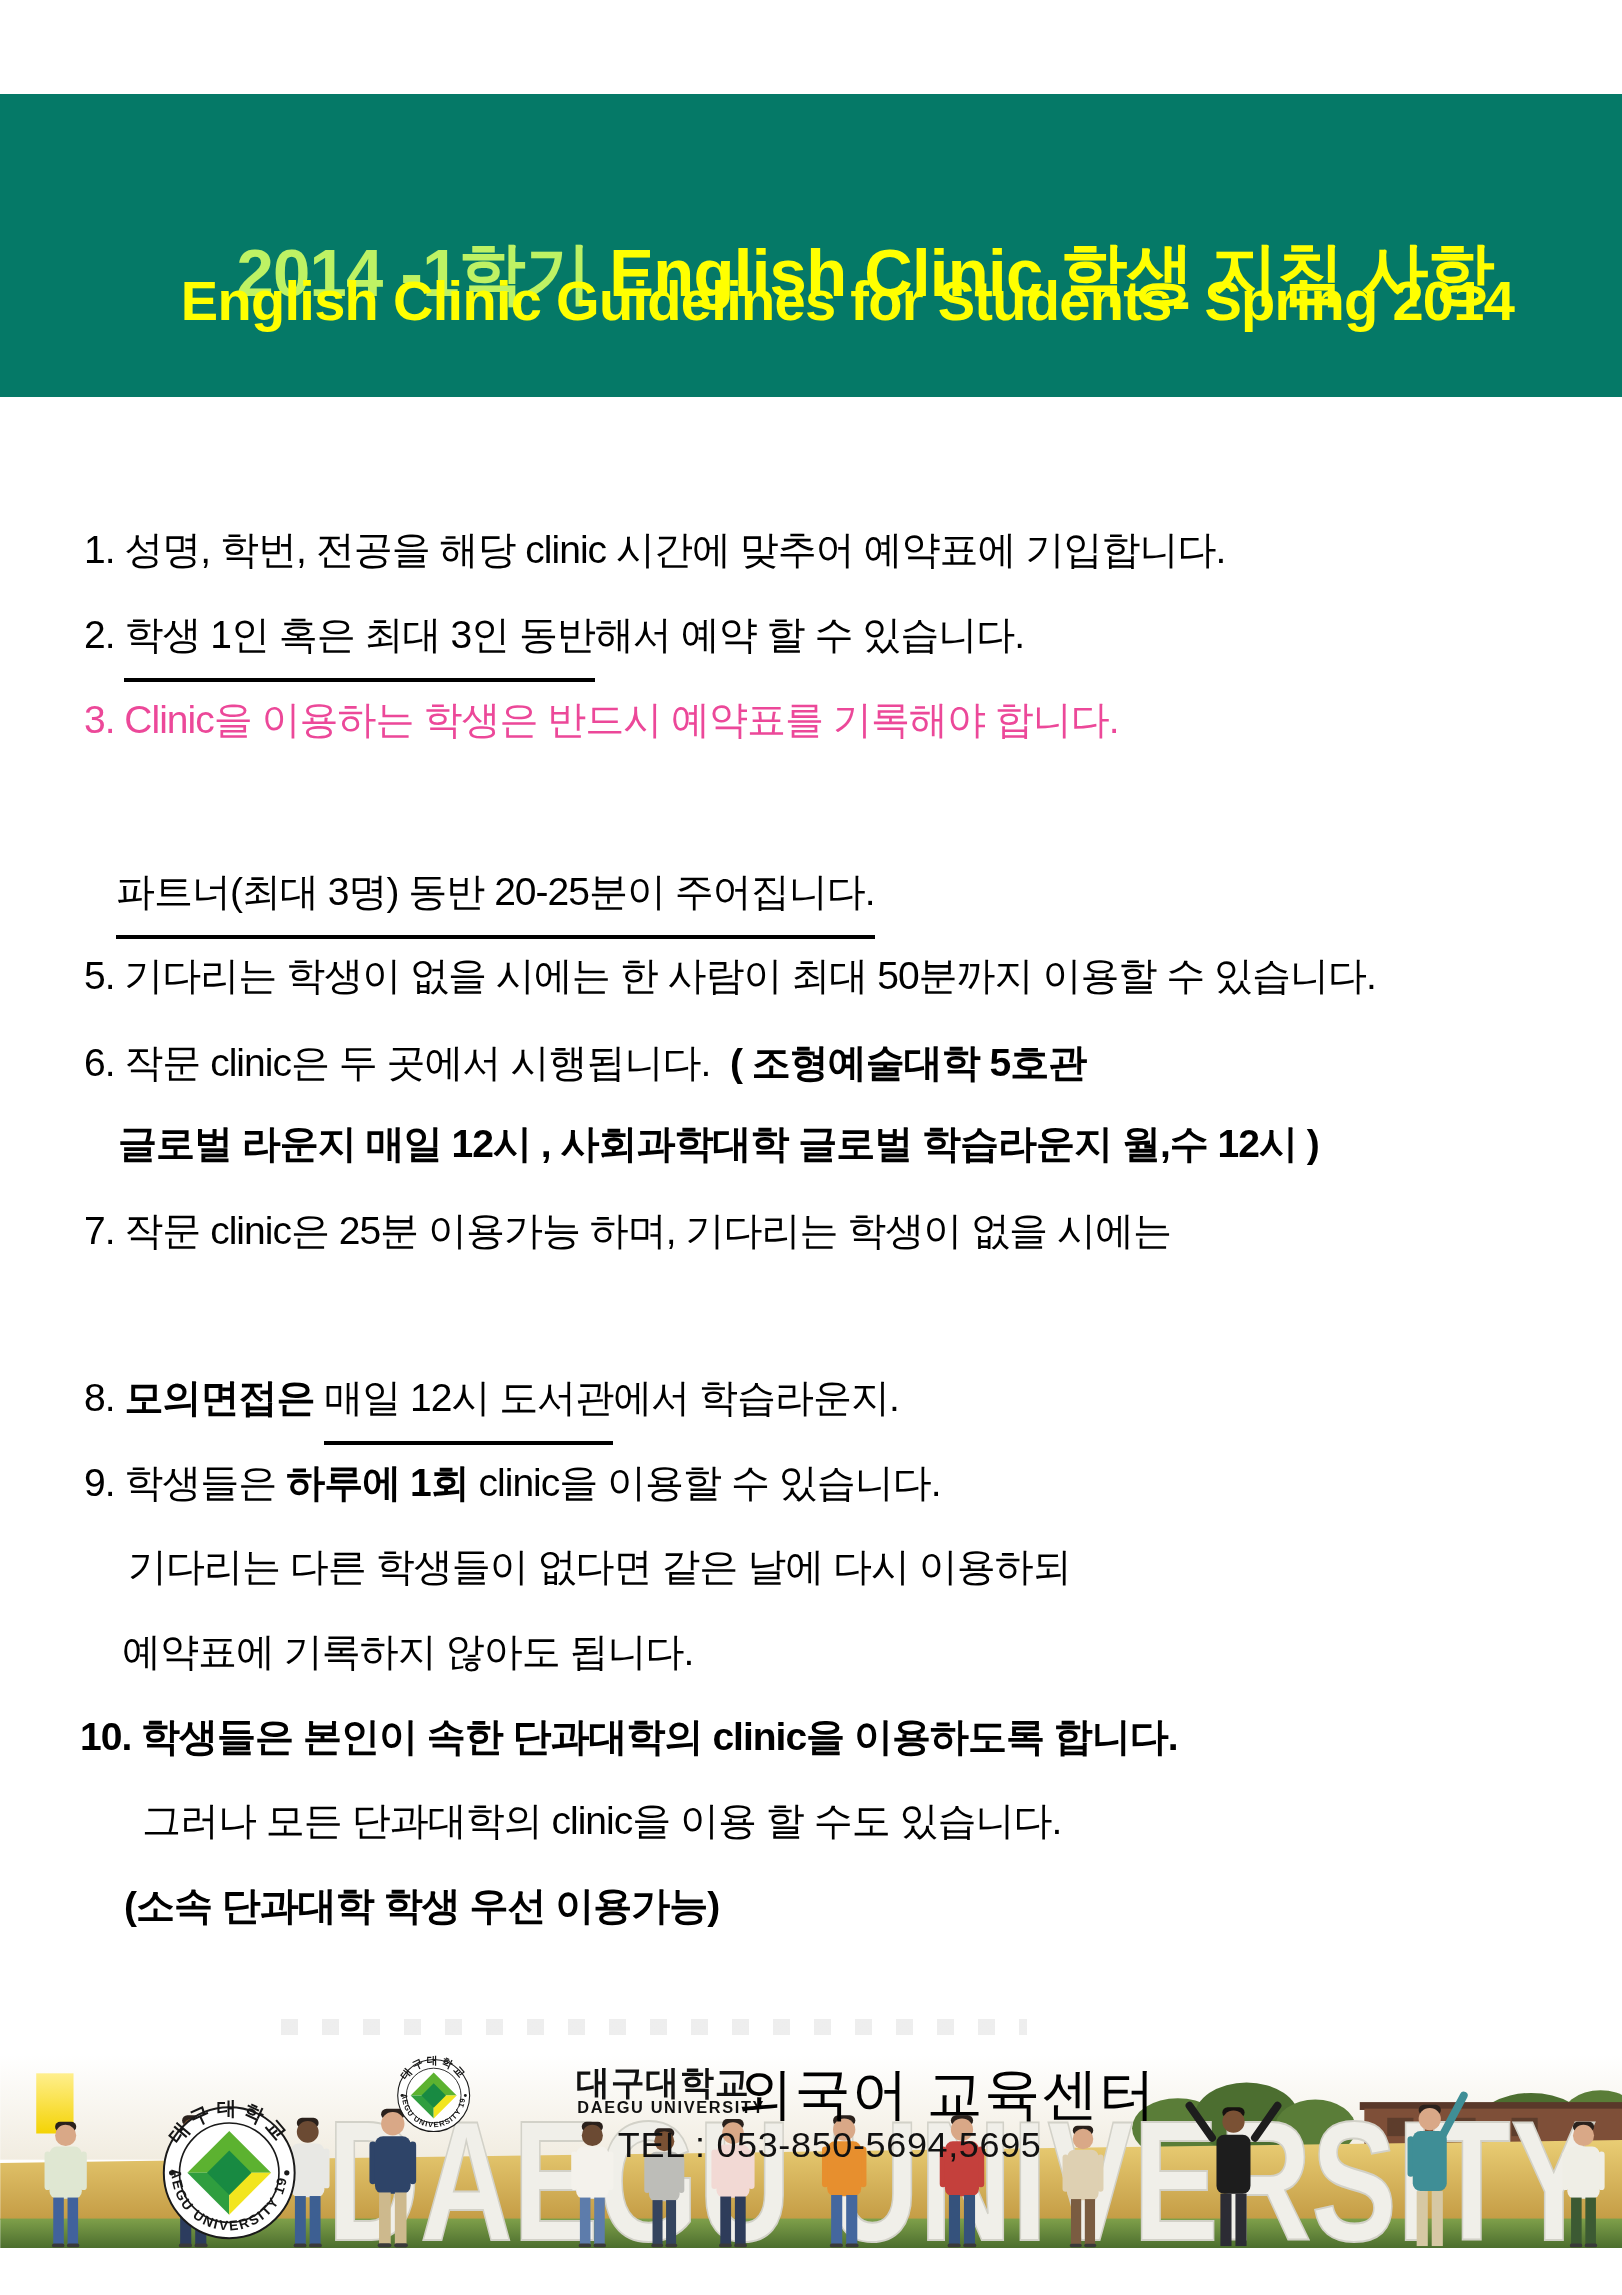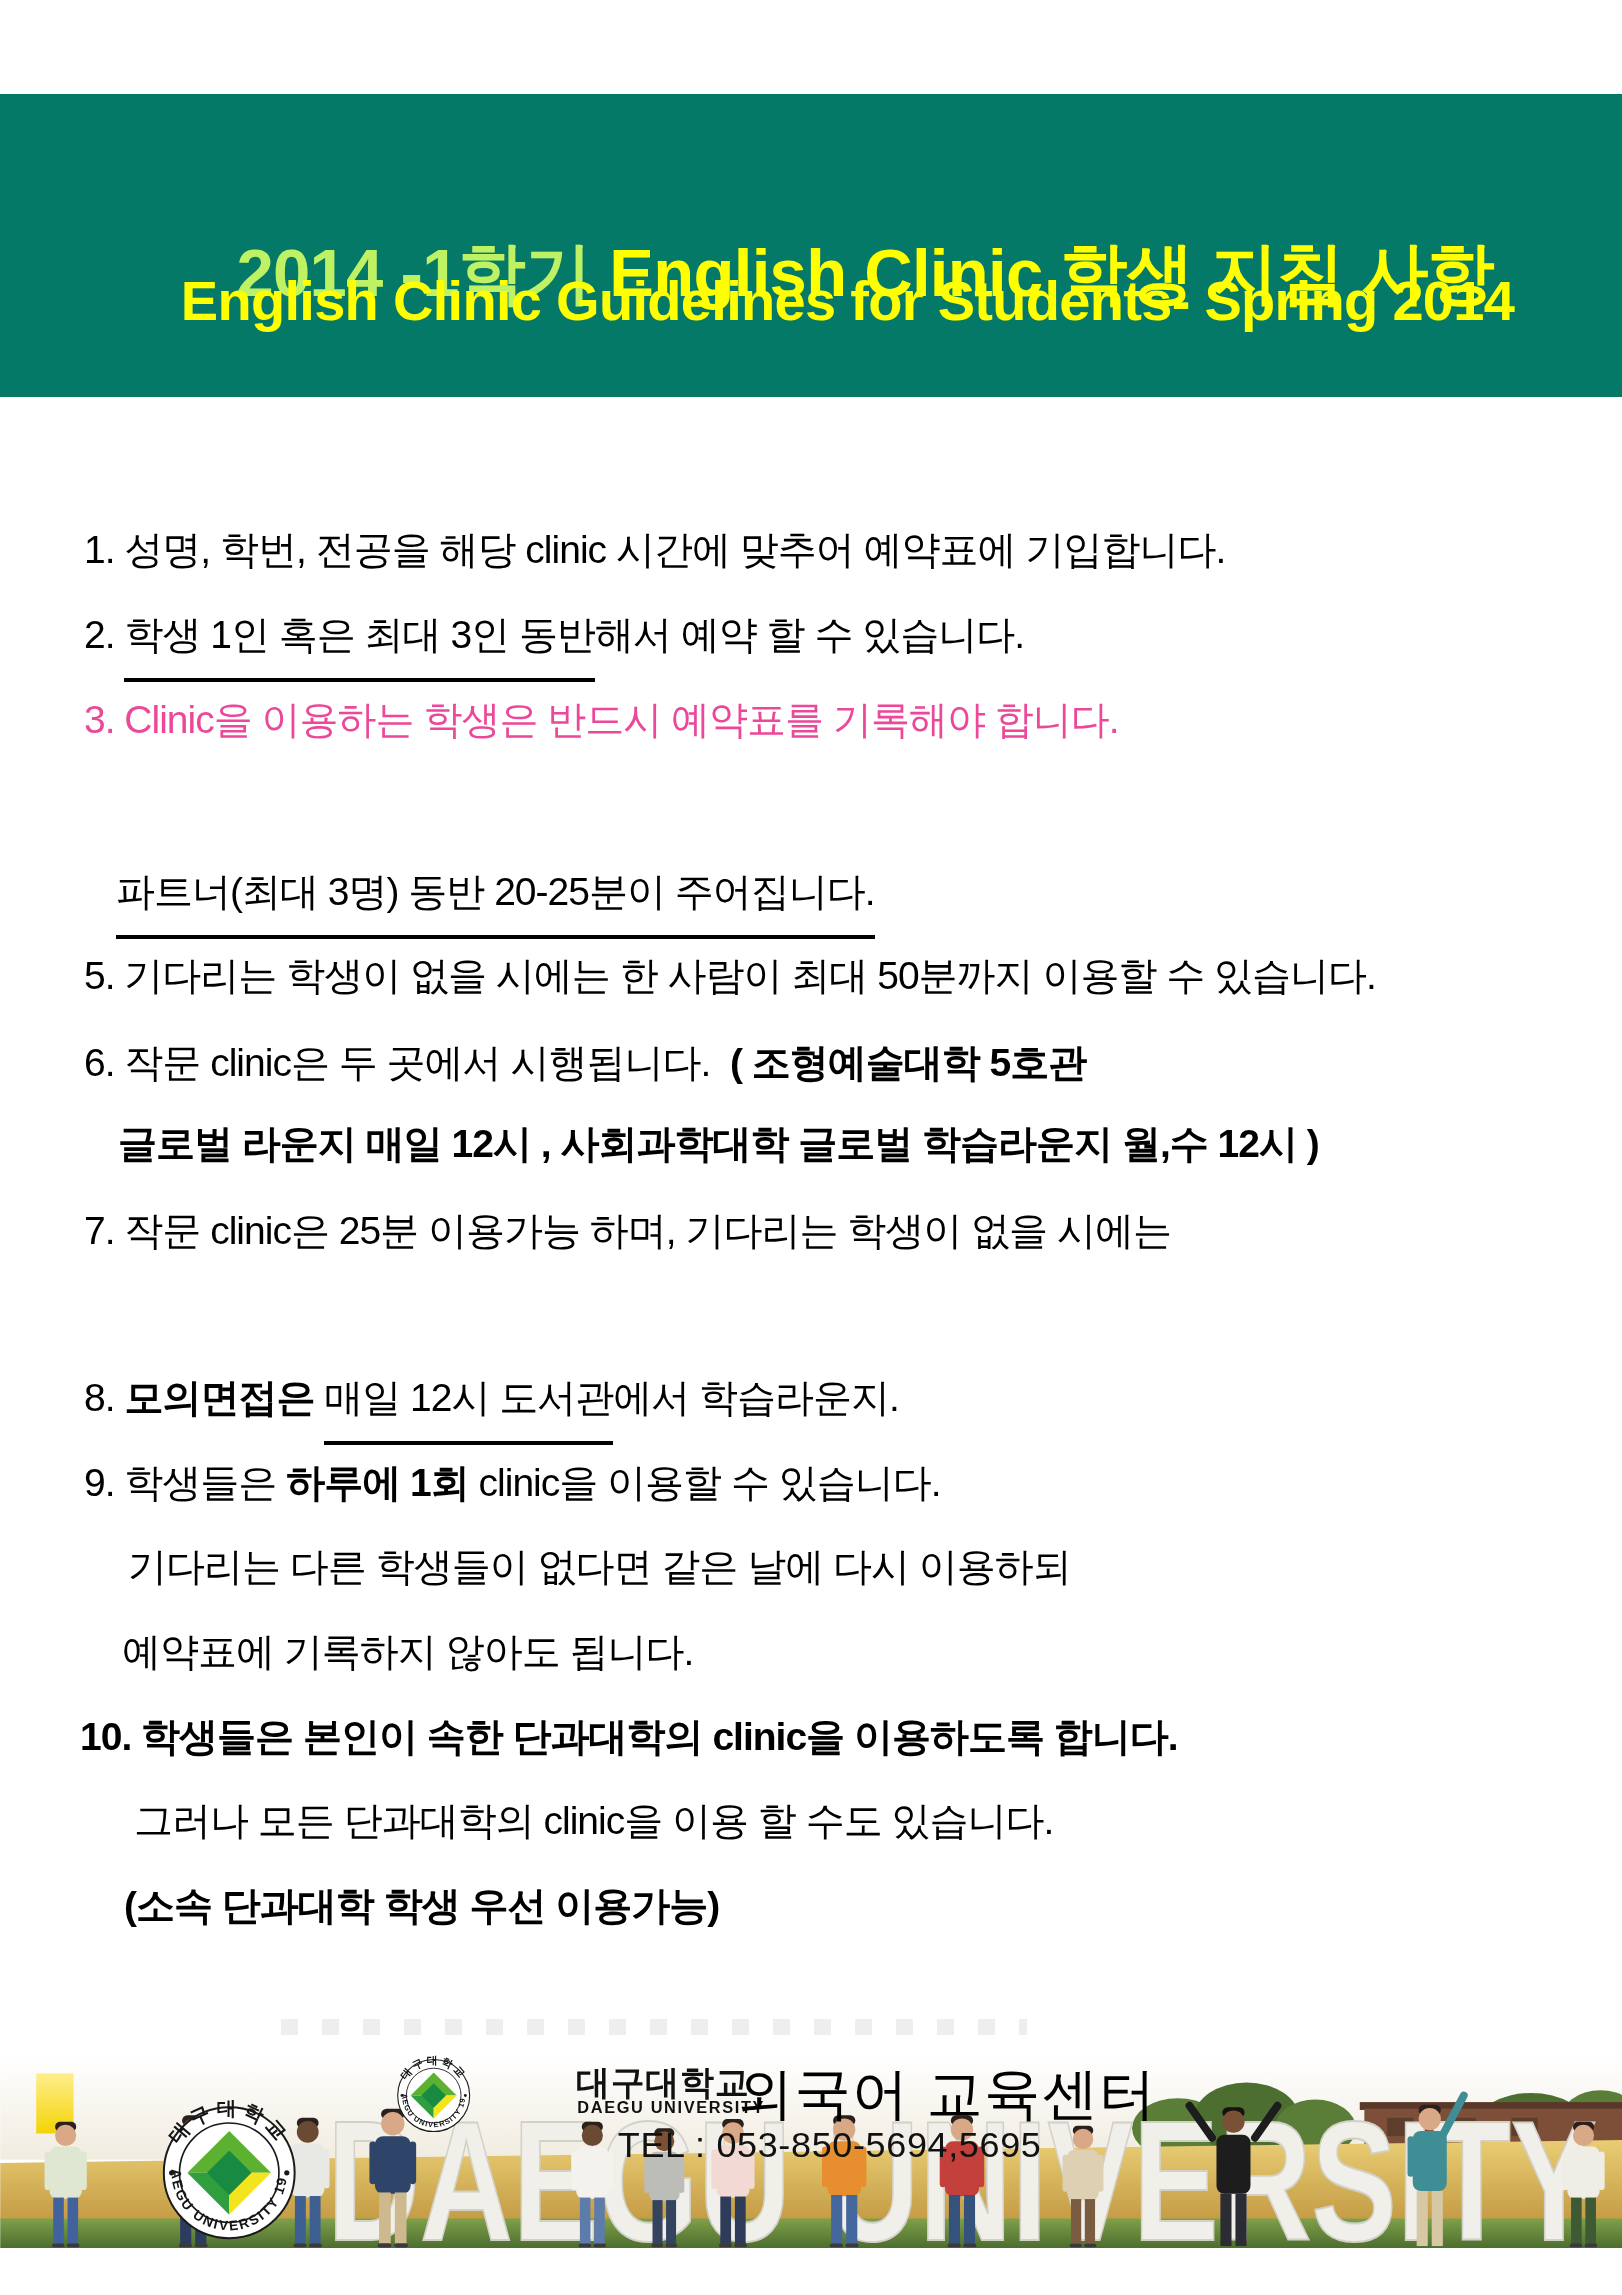--- a/index.html
+++ b/index.html
@@ -44,21 +44,21 @@
   <div class="gl" style="top:864px;left:116px;"><span class="u">파트너(최대 3명) 동반 20-25분이 주어집니다.</span></div>
   <div class="gl" style="top:948px;"><span>5. 기다리는 학생이 없을 시에는 한 사람이 최대 50분까지 이용할 수 있습니다.</span></div>
   <div class="gl" style="top:1035px;"><span>6. 작문 clinic은 두 곳에서 시행됩니다.  </span><span class="b">( 조형예술대학 5호관</span></div>
   <div class="gl" style="top:1116px;left:118px;"><span class="b">글로벌 라운지 매일 12시 , 사회과학대학 글로벌 학습라운지 월,수 12시 )</span></div>
   <div class="gl" style="top:1203px;"><span>7. 작문 clinic은 25분 이용가능 하며, 기다리는 학생이 없을 시에는</span></div>
   <div class="gl" style="top:1370px;"><span>8. </span><span class="b">모의면접은</span><span> </span><span class="u">매일 12시 도서관</span><span>에서 학습라운지.</span></div>
   <div class="gl" style="top:1455px;"><span>9. 학생들은 </span><span class="b">하루에 1회</span><span> clinic을 이용할 수 있습니다.</span></div>
   <div class="gl" style="top:1624px;left:122px;"><span>예약표에 기록하지 않아도 됩니다.</span></div>
   <div class="gl" style="top:1539px;left:128px;"><span>기다리는 다른 학생들이 없다면 같은 날에 다시 이용하되</span></div>
   <div class="gl" style="top:1709px;left:80px;"><span class="b">10. 학생들은 본인이 속한 단과대학의 clinic을 이용하도록 합니다.</span></div>
-  <div class="gl" style="top:1793px;left:134px;"><span>그러나 모든 단과대학의 clinic을 이용 할 수도 있습니다.</span></div>
+  <div class="gl" style="top:1793px;left:142px;"><span>그러나 모든 단과대학의 clinic을 이용 할 수도 있습니다.</span></div>
   <div class="gl" style="top:1878px;left:124px;font-weight:bold;"><span>(소속 단과대학 학생 우선 이용가능)</span></div>
 
   <div class="cut-strip"></div>
 
   <svg class="photo-band" viewBox="0 0 2480 295">
     <defs>
       <linearGradient id="skyG" x1="0" y1="0" x2="0" y2="1">
         <stop offset="0" stop-color="#ffffff"></stop>
           <stop offset="1" stop-color="#f1ece0"></stop>
       </linearGradient>

